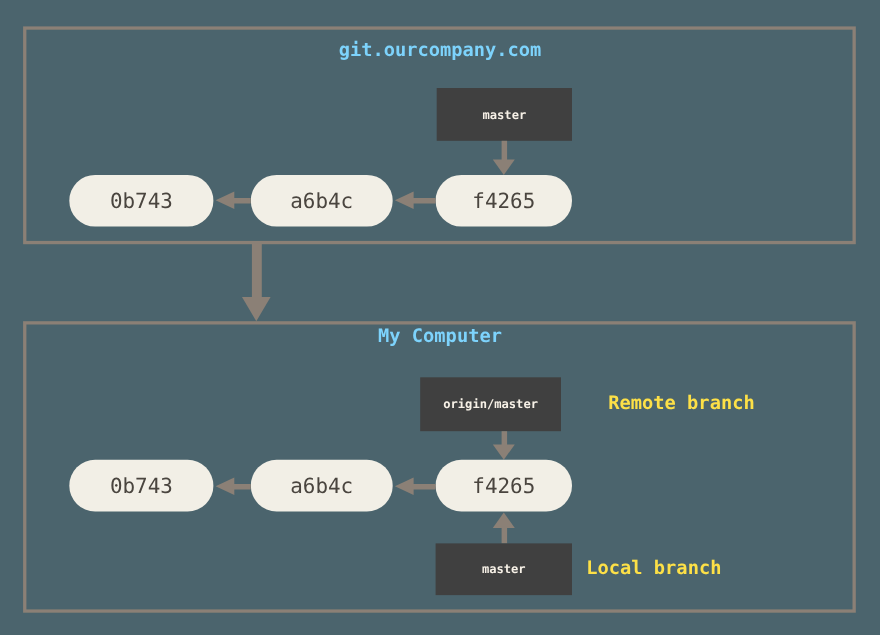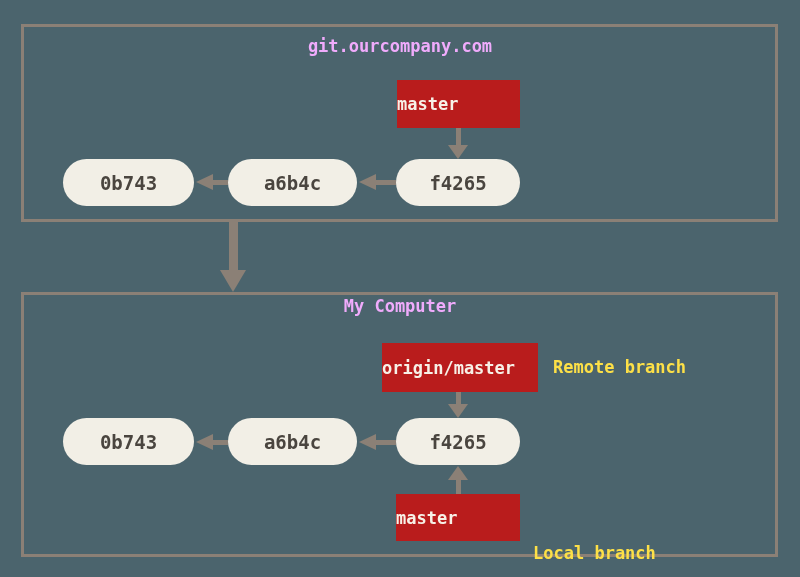--- a/index.html
+++ b/index.html
@@ -20,39 +20,40 @@
     border: 3px solid #8b8076;
     background: transparent;
   }
   .panel-title {
     position: absolute;
     left: 0;
     width: 800px;
     text-align: center;
     font-size: 17px;
     font-weight: bold;
-    color: #f0abfc;
+    color: #7dd3fc;
   }
   .branch-box {
     position: absolute;
-    background: #b91c1c;
+    background: #404040;
     color: #f7f1e7;
-    font-size: 17px;
+    font-size: 11px;
     font-weight: bold;
     display: flex;
     align-items: center;
+    justify-content: center;
   }
   .pill {
     position: absolute;
     height: 47px;
     background: #f2efe6;
     border-radius: 24px;
     color: #4a453f;
     font-size: 19px;
-    font-weight: bold;
+    font-weight: normal;
     display: flex;
     align-items: center;
     justify-content: center;
   }
   .shaft-h {
     position: absolute;
     height: 5px;
     background: #8b8076;
   }
   .shaft-v {
@@ -146,21 +147,21 @@
   <div class="tri tri-left" style="left:359px; top:174px;"></div>
   <div class="shaft-h" style="left:374px; top:180px; width:22px;"></div>
 
   <div class="big-shaft"></div>
   <div class="big-head"></div>
 
   <div class="panel" style="left:21px; top:292px; width:757px; height:265px;"></div>
 
   <div class="panel-title" style="top:296px;">My Computer</div>
 
-  <div class="branch-box" style="left:382px; top:343px; width:156px; height:49px;">
+  <div class="branch-box" style="left:382px; top:343px; width:128px; height:49px;">
     <span>origin/master</span>
   </div>
   <div class="annotation" style="left:553px; top:357px;">Remote branch</div>
 
   <div class="shaft-v" style="left:456px; top:392px; height:13px;"></div>
   <div class="tri tri-down" style="left:448px; top:404px;"></div>
 
   <div class="pill" style="left:63px; top:418px; width:131px;">
     <span>0b743</span>
   </div>
@@ -175,15 +176,15 @@
   <div class="shaft-h" style="left:211px; top:440px; width:17px;"></div>
   <div class="tri tri-left" style="left:359px; top:434px;"></div>
   <div class="shaft-h" style="left:374px; top:440px; width:22px;"></div>
 
   <div class="tri tri-up" style="left:448px; top:466px;"></div>
   <div class="shaft-v" style="left:456px; top:479px; height:15px;"></div>
 
   <div class="branch-box" style="left:396px; top:494px; width:124px; height:47px;">
     <span>master</span>
   </div>
-  <div class="annotation" style="left:533px; top:507px;margin-top:36px;">Local branch</div>
+  <div class="annotation" style="left:533px; top:507px;">Local branch</div>
 
 </div>
 
 </body></html>

